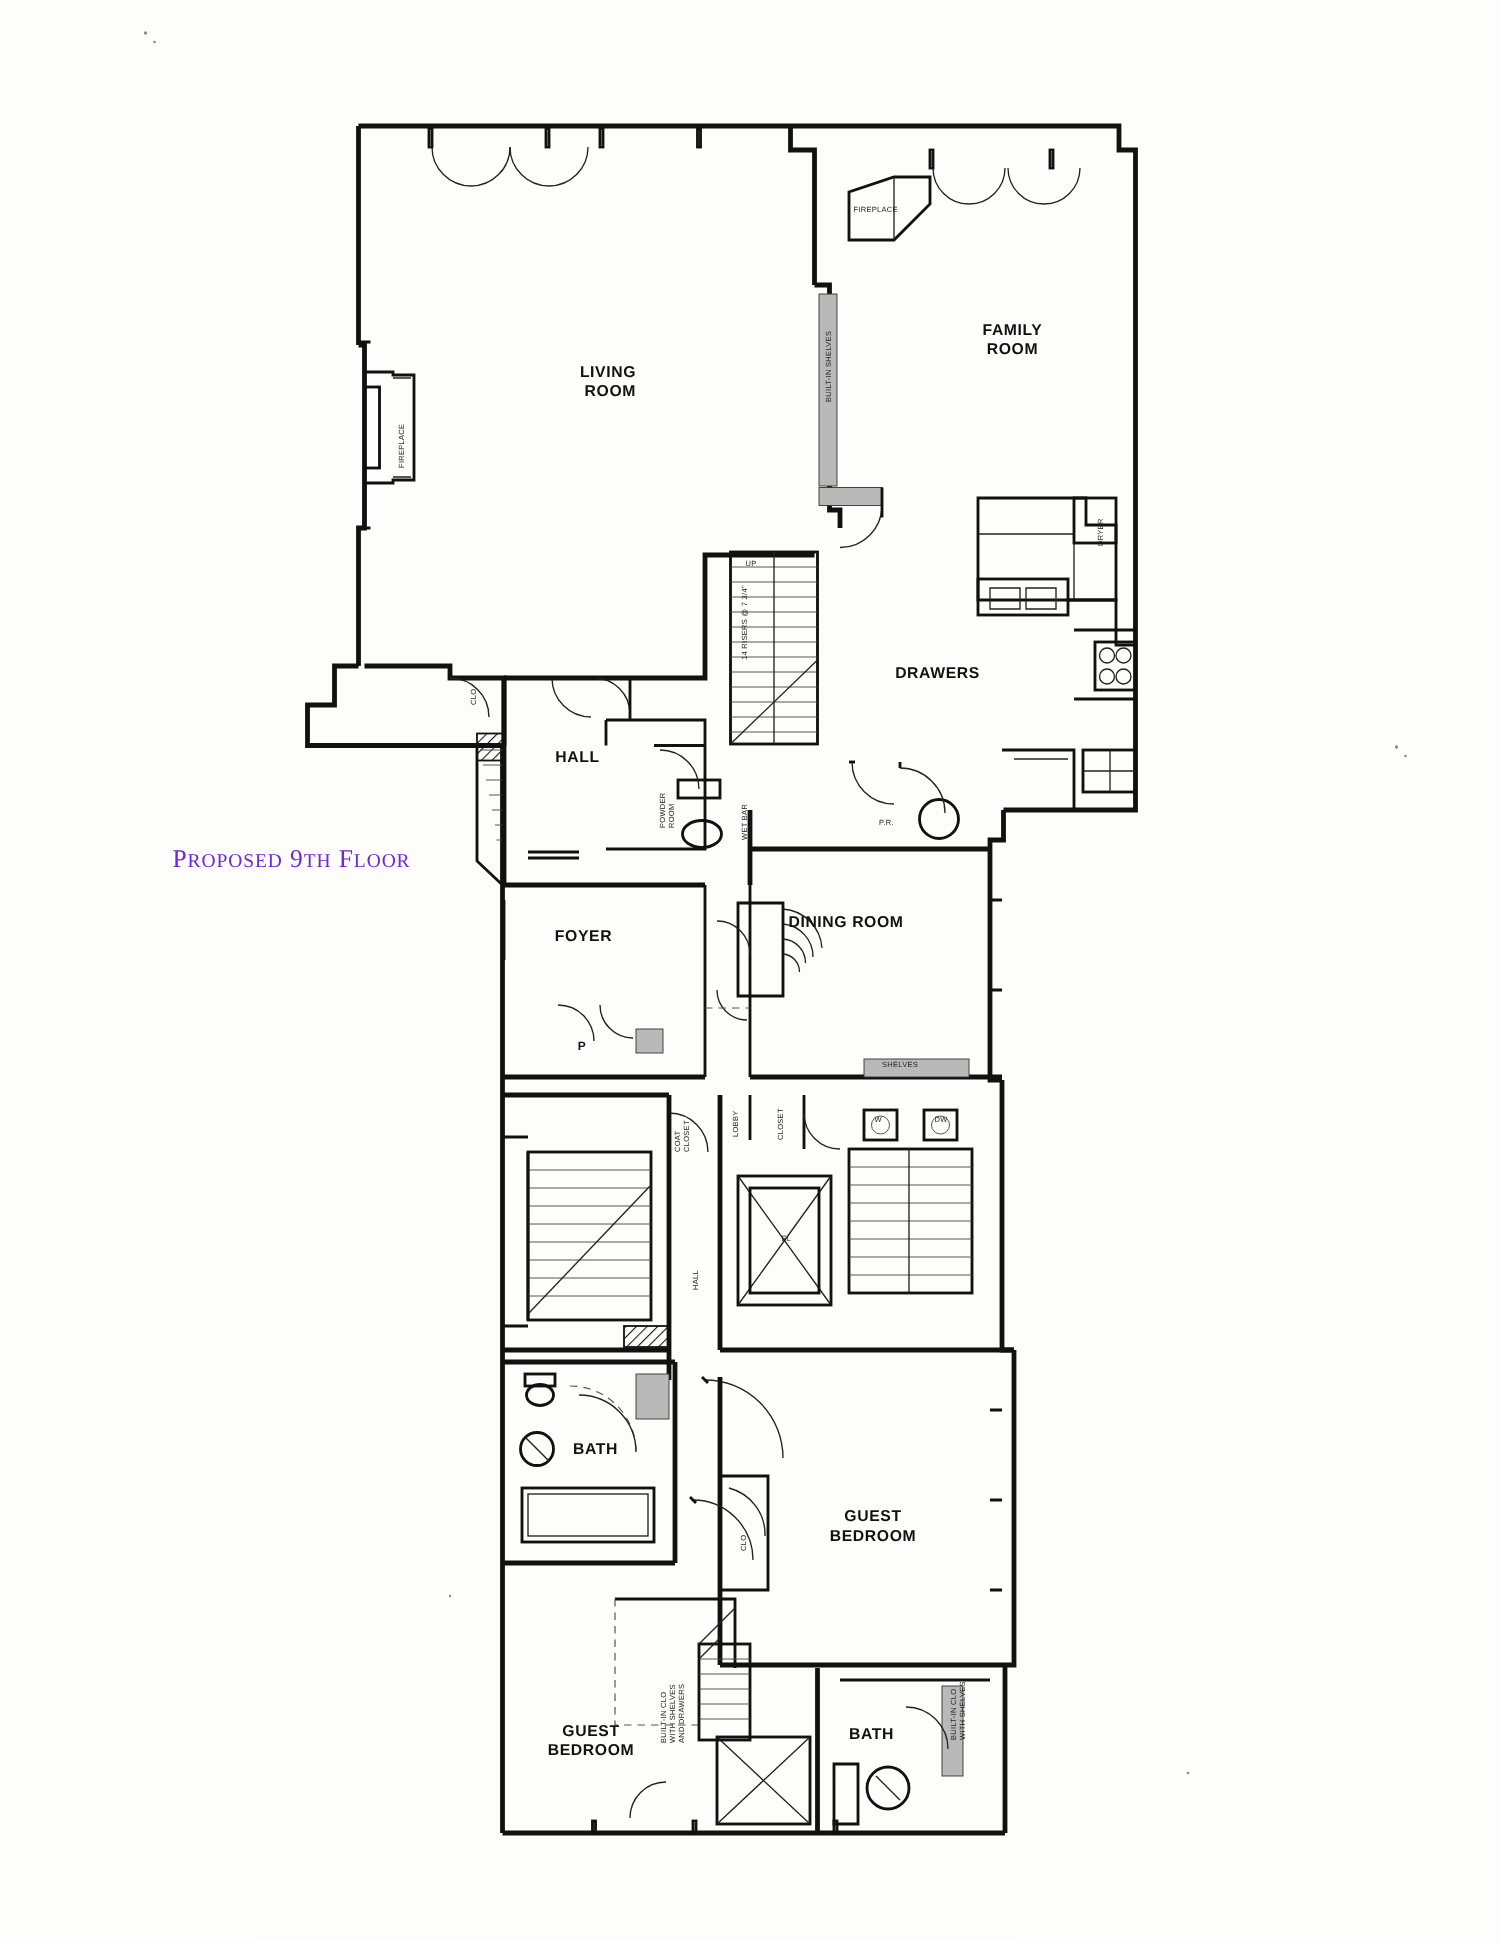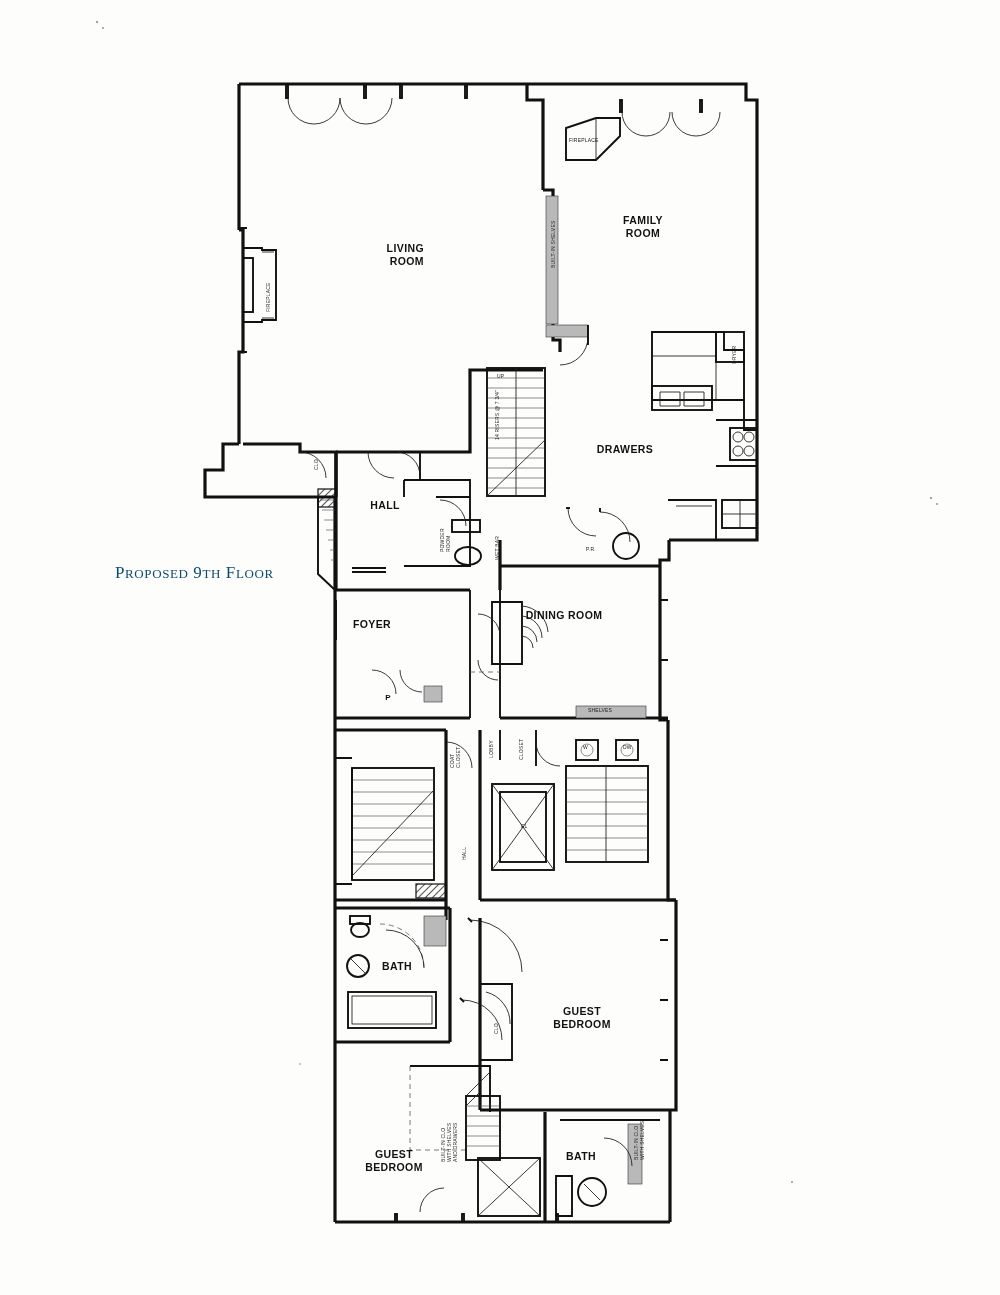--- a/index.html
+++ b/index.html
@@ -22,21 +22,21 @@
     background: #fdfdfc;
   }
   
   .plan-title {
     position: absolute;
     left: 115px;
     top: 563px;
     font-family: "Liberation Serif", serif;
     font-size: 17px;
     letter-spacing: 0.6px;
-    color: #0c4a6e;
+    color: #6d28d9;
     white-space: nowrap;
   }
   .plan-title .sc { font-size: 13px; }
 
   
   .room-label {
     position: absolute;
     font-family: "Liberation Sans", sans-serif;
     font-size: 10.5px;
     font-weight: bold;
@@ -363,28 +363,28 @@
     </g>
   </svg>
 
   <div class="plan-title">
     <span>P<span class="sc">ROPOSED</span> 9<span class="sc">TH</span> F<span class="sc">LOOR</span></span>
   </div>
 
   <div class="room-label" style="left:344px; top:242px; width:80px;text-align:right;">LIVING
 ROOM</div>
 
-  <div class="room-label" style="left:603px; top:214px; width:80px;text-align:center;">FAMILY
+  <div class="room-label" style="left:635px; top:214px; width:80px;text-align:center;">FAMILY
 ROOM</div>
 
   <div class="room-label" style="left:585px; top:443px; width:80px;">DRAWERS</div>
 
   <div class="room-label" style="left:355px; top:499px; width:60px;">HALL</div>
 
-  <div class="room-label" style="left:342px; top:618px; width:60px;">FOYER</div>
+  <div class="room-label" style="left:359px; top:618px; width:60px;">FOYER</div>
 
   <div class="room-label" style="left:509px; top:609px; width:110px;">DINING ROOM</div>
 
   <div class="room-label" style="left:374px; top:960px; width:46px;">BATH</div>
 
   <div class="room-label" style="left:540px; top:1005px; width:84px;">GUEST
 BEDROOM</div>
 
   <div class="room-label" style="left:352px; top:1148px; width:84px;">GUEST
 BEDROOM</div>

